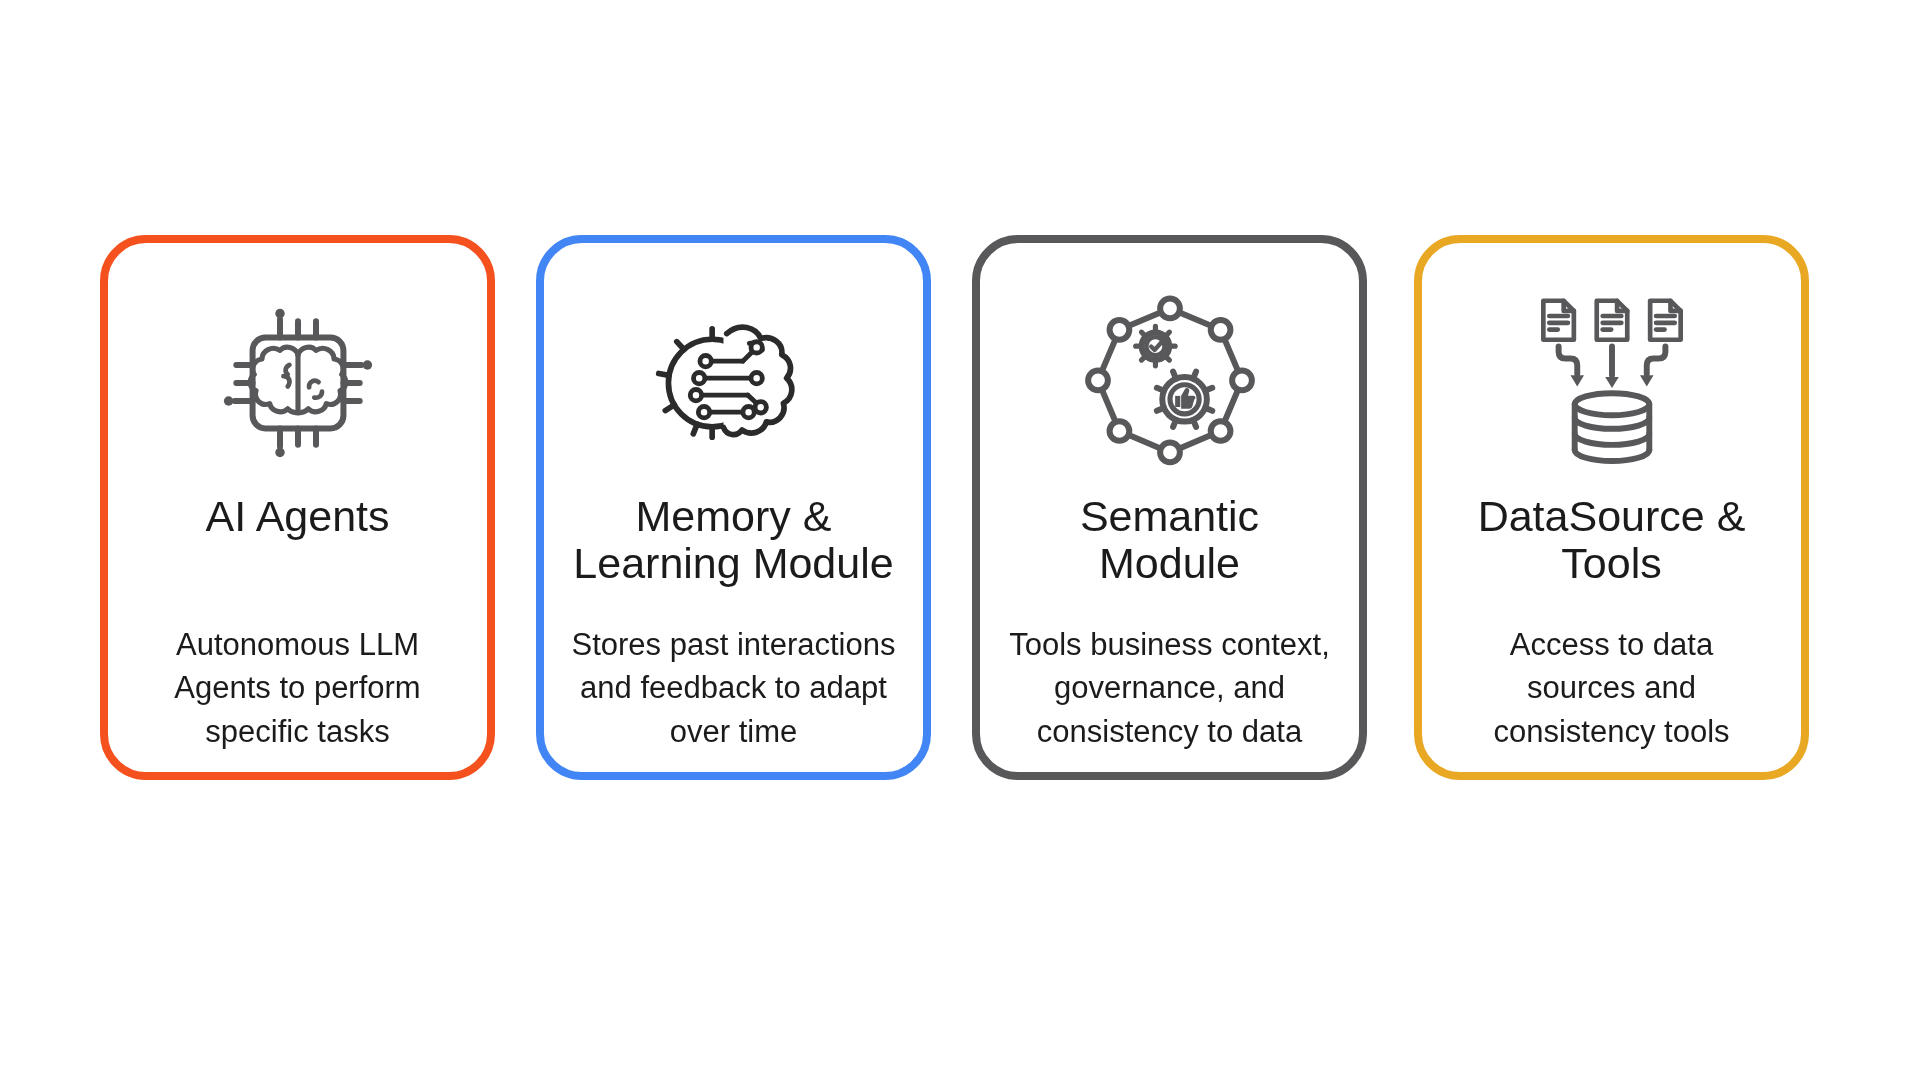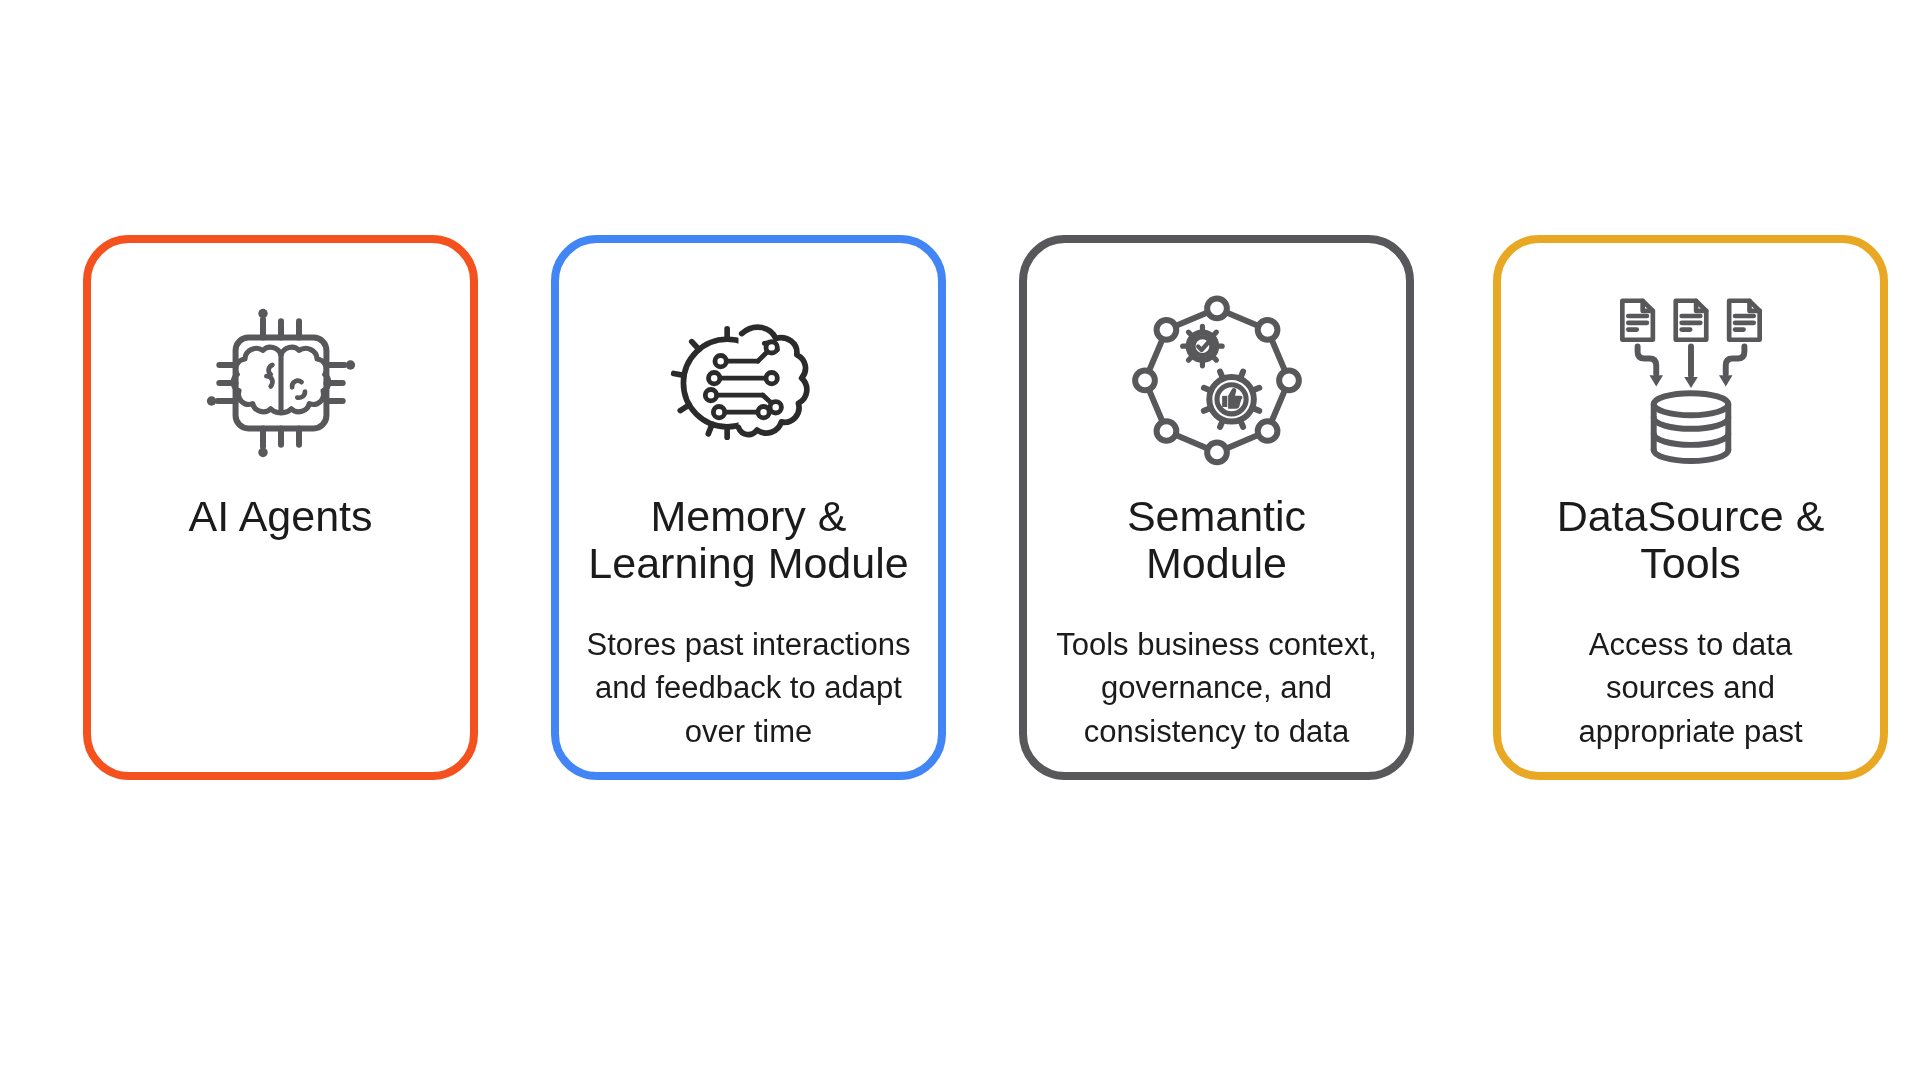--- a/index.html
+++ b/index.html
@@ -7,23 +7,23 @@
     padding: 0;
     width: 1920px;
     height: 1080px;
     background: #ffffff;
     overflow: hidden;
     font-family: "Liberation Sans", sans-serif;
   }
   .row {
     position: absolute;
     top: 235px;
-    left: 83px;
+    left: 100px;
     display: flex;
-    gap: 73px;
+    gap: 41px;
   }
   .card {
     box-sizing: border-box;
     position: relative;
     width: 395px;
     height: 545px;
     background: #ffffff;
     border: 8px solid #999;
     border-radius: 46px;
   }
@@ -92,20 +92,23 @@
         <path d="M105 70 V140" stroke-width="6"></path>
         <path d="M105 72 c-3 -9 -15 -12 -21 -5 c-9 -6 -21 0 -21 10 c-9 1 -14 11 -9 18 c-7 5 -6 16 2 19 c-3 10 6 19 16 15 c2 9 14 13 21 6 c4 4 9 5 12 4" stroke-width="6"></path>
         <path d="M105 72 c3 -9 15 -12 21 -5 c9 -6 21 0 21 10 c9 1 14 11 9 18 c7 5 6 16 -2 19 c3 10 -6 19 -16 15 c-2 9 -14 13 -21 6 c-4 4 -9 5 -12 4" stroke-width="6"></path>
         <path d="M95 84 c-5 2 -6 8 -2 11" stroke-width="5.5"></path>
         <path d="M88 97 c7 0 9 7 5 12" stroke-width="5.5"></path>
         <path d="M118 110 c-1 -6 6 -10 11 -6" stroke-width="5.5"></path>
         <path d="M124 122 c5 1 9 -2 9 -7" stroke-width="5.5"></path>
       </svg>
     </div>
     <h2 class="title">AI Agents</h2>
+    <p class="desc">Autonomous LLM
+Agents to perform
+specific tasks</p>
   </div>
 
   <div class="card" style="border-color: rgb(66, 133, 244); text-decoration: underline;">
     <div class="icon-wrap">
       <svg width="170" height="170" viewBox="0 0 210 210" fill="none" stroke="#2B2B2B" stroke-width="7" stroke-linecap="round" stroke-linejoin="round">
         <circle cx="78" cy="105" r="54"></circle>
         <line x1="78" y1="51" x2="78" y2="38"></line>
         <line x1="43.3" y1="63.6" x2="34.3" y2="53.9"></line>
         <line x1="24.8" y1="95.6" x2="12" y2="93.2"></line>
         <line x1="31.2" y1="132" x2="20.1" y2="139"></line>
@@ -214,16 +217,16 @@
         <line x1="149" y1="130" x2="149" y2="184"></line>
         <path d="M61 146 a44 13 0 0 0 88 0"></path>
         <path d="M61 165 a44 13 0 0 0 88 0"></path>
         <path d="M61 184 a44 13 0 0 0 88 0"></path>
       </svg>
     </div>
     <h2 class="title">DataSource &amp;
 Tools</h2>
     <p class="desc">Access to data
 sources and
-appropriate past</p>
+consistency tools</p>
   </div>
 
 </div>
 
 </body></html>

